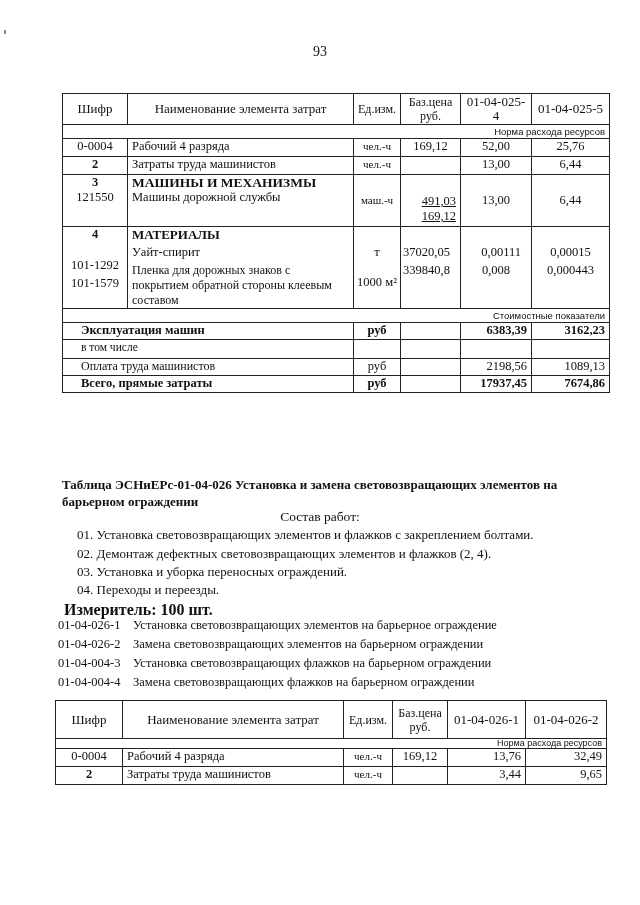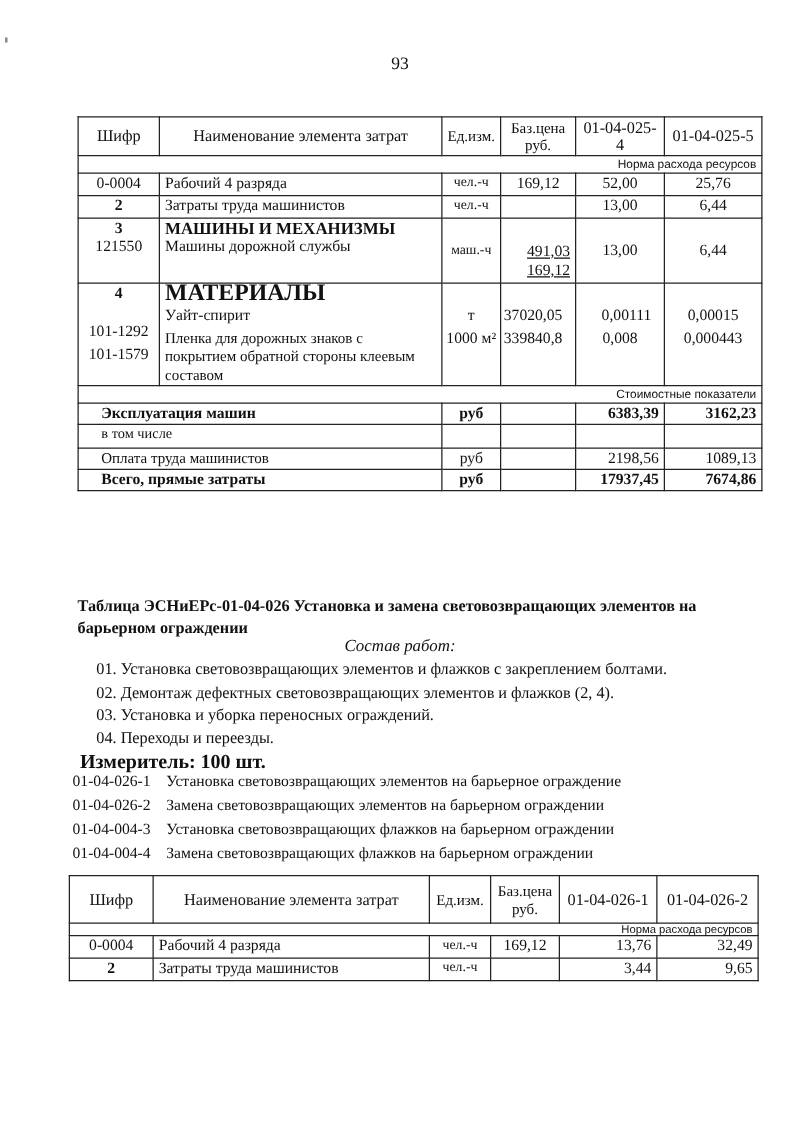--- a/index.html
+++ b/index.html
@@ -18,21 +18,21 @@
   .b { font-weight: bold; }
   .u { text-decoration: underline; }
   .noborder-tb td { border-top: none; border-bottom: none; }
   .cost td { line-height: 16px; }
   .cost td.first { padding-left: 18px; }
 
   #t1 { left: 62px; top: 93px; width: 547px; }
   #t2 { left: 55px; top: 700px; width: 551px; }
 
   .title { left: 62px; top: 476px; width: 540px; font-weight: bold; font-size: 13px; line-height: 17px; }
-  .comp-title { left: 0; width: 640px; top: 509px; text-align: center; font-style: italic; font-size: 13.5px; }
+  .comp-title { left: 0; width: 640px; top: 509px; text-align: center; font-size: 13.5px; }
   .work { left: 77px; font-size: 13px; }
   .meas { left: 64px; top: 601px; font-size: 16px; font-weight: bold; }
   .code-row { left: 58px; font-size: 12.5px; }
   .code-row .code { display: inline-block; width: 75px; }
   .footer { right: 32px; top: 912px; font-size: 11px; text-align: right; }
 </style>
 </head>
 <body>
 
 <div class="abs margin-mark"></div>
@@ -92,28 +92,28 @@
     <td class="c" style="vertical-align:middle">13,00</td>
     <td class="c" style="vertical-align:middle">6,44</td>
   </tr>
   <tr style="height:82px">
     <td class="c">
       <div class="b">4</div>
       <div style="margin-top:16px">101-1292</div>
       <div style="margin-top:3px">101-1579</div>
     </td>
     <td>
-      <div class="b" style="font-size:19px">МАТЕРИАЛЫ</div>
+      <div class="b" style="font-size:13px">МАТЕРИАЛЫ</div>
       <div style="margin-top:3px">Уайт-спирит</div>
       <div style="margin-top:3px; font-size:12px">Пленка для дорожных знаков с покрытием обратной стороны клеевым составом</div>
     </td>
     <td class="c" style="padding:0 1px">
       <div style="height:15px"></div>
       <div style="margin-top:3px">т</div>
-      <div style="margin-top:3px">1000 м²</div>
+      <div style="margin-top:15px">1000 м²</div>
     </td>
     <td style="padding:0 2px">
       <div style="height:15px"></div>
       <div style="margin-top:3px">37020,05</div>
       <div style="margin-top:3px">339840,8</div>
     </td>
     <td class="c">
       <div style="height:15px"></div>
       <div class="r" style="padding-right:6px; margin-top:3px">0,00111</div>
       <div style="margin-top:3px">0,008</div>

